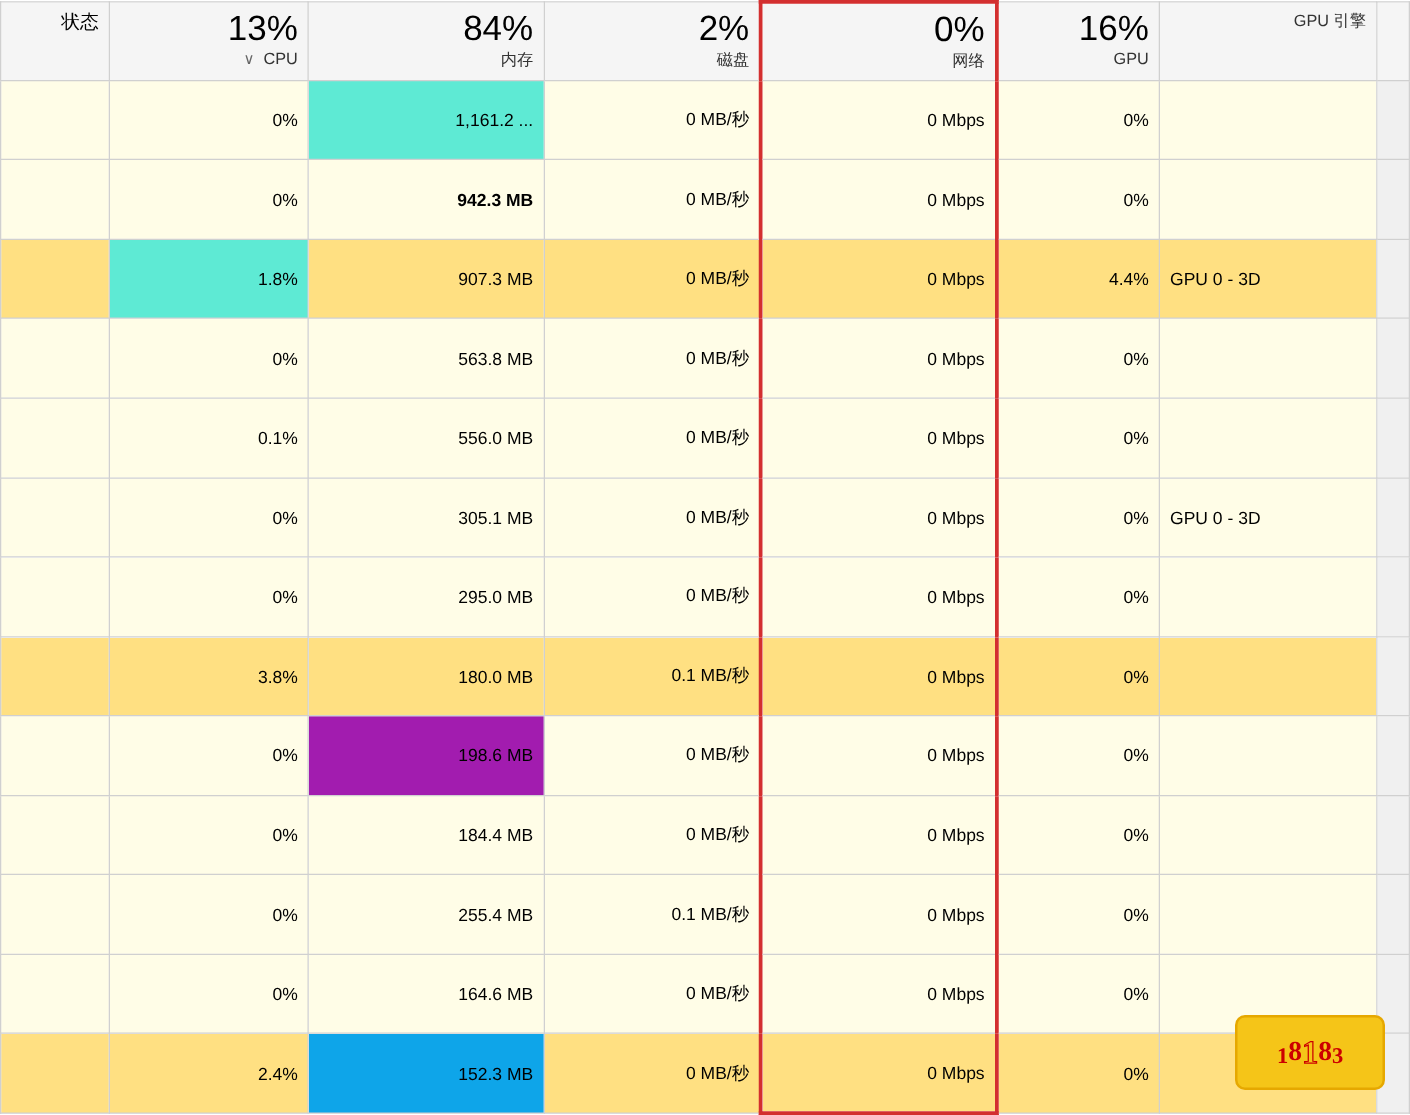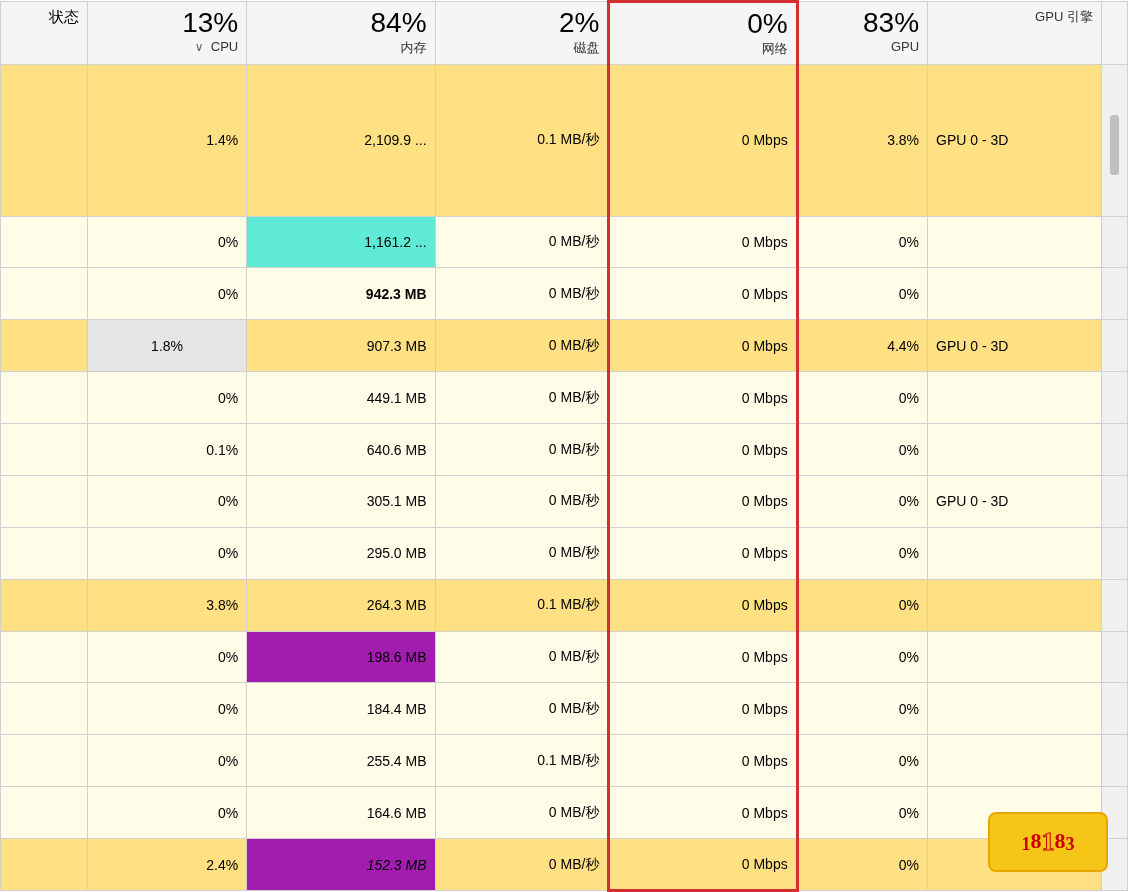--- a/index.html
+++ b/index.html
@@ -153,42 +153,30 @@
       </th>
       <th class="col-disk">
         <span class="header-percent">2%</span>
         <span class="header-label">磁盘</span>
       </th>
       <th class="col-net net-header-highlighted">
         <span class="header-percent">0%</span>
         <span class="header-label">网络</span>
       </th>
       <th class="col-gpu">
-        <span class="header-percent">83%</span>
+        <span class="header-percent">16%</span>
         <span class="header-label">GPU</span>
       </th>
       <th class="col-gpueng">
         <span class="header-label" style="font-size:13px; display:block; margin-top:auto;">GPU 引擎</span>
       </th>
       <th class="scrollbar-col"></th>
     </tr>
   </thead>
   <tbody id="table-body">
-  <tr>
-        <td style="background: rgb(255, 224, 130); text-align: left;"></td>
-        <td style="background: rgb(255, 224, 130);">1.4%</td>
-        <td style="background: rgb(255, 224, 130);">2,109.9 ...</td>
-        <td style="background: rgb(255, 224, 130);">0.1 MB/秒</td>
-        <td style="background: rgb(255, 224, 130); border-left: 3px solid rgb(211, 47, 47); border-right: 3px solid rgb(211, 47, 47);">0 Mbps</td>
-        <td style="background: rgb(255, 224, 130);">3.8%</td>
-        <td style="background: rgb(255, 224, 130); text-align: left;">GPU 0 - 3D</td>
-        <td class="scrollbar-col">
-          <div class="scrollbar-thumb"></div>
-        </td>
-      </tr>
       <tr>
         <td style="background: rgb(255, 253, 231); text-align: left;"></td>
         <td style="background: rgb(255, 253, 231);">0%</td>
         <td style="background: #5eead4;">1,161.2 ...</td>
         <td style="background: rgb(255, 253, 231);">0 MB/秒</td>
         <td style="background: rgb(255, 253, 231); border-left: 3px solid rgb(211, 47, 47); border-right: 3px solid rgb(211, 47, 47);">0 Mbps</td>
         <td style="background: rgb(255, 253, 231);">0%</td>
         <td style="background: rgb(255, 253, 231); text-align: left;"></td>
         <td class="scrollbar-col"></td>
       </tr>
@@ -197,42 +185,42 @@
         <td style="background: rgb(255, 253, 231);">0%</td>
         <td style="background: rgb(255, 253, 231); font-weight: bold;">942.3 MB</td>
         <td style="background: rgb(255, 253, 231);">0 MB/秒</td>
         <td style="background: rgb(255, 253, 231); border-left: 3px solid rgb(211, 47, 47); border-right: 3px solid rgb(211, 47, 47);">0 Mbps</td>
         <td style="background: rgb(255, 253, 231);">0%</td>
         <td style="background: rgb(255, 253, 231); text-align: left;"></td>
         <td class="scrollbar-col"></td>
       </tr>
       <tr>
         <td style="background: rgb(255, 224, 130); text-align: left;"></td>
-        <td style="background: #e5e5e5; text-align: center;">1.8%</td>
+        <td style="background: #5eead4;">1.8%</td>
         <td style="background: rgb(255, 224, 130);">907.3 MB</td>
         <td style="background: rgb(255, 224, 130);">0 MB/秒</td>
         <td style="background: rgb(255, 224, 130); border-left: 3px solid rgb(211, 47, 47); border-right: 3px solid rgb(211, 47, 47);">0 Mbps</td>
         <td style="background: rgb(255, 224, 130);">4.4%</td>
         <td style="background: rgb(255, 224, 130); text-align: left;">GPU 0 - 3D</td>
         <td class="scrollbar-col"></td>
       </tr>
       <tr>
         <td style="background: rgb(255, 253, 231); text-align: left;"></td>
         <td style="background: rgb(255, 253, 231);">0%</td>
-        <td style="background: rgb(255, 253, 231);">449.1 MB</td>
+        <td style="background: rgb(255, 253, 231);">563.8 MB</td>
         <td style="background: rgb(255, 253, 231);">0 MB/秒</td>
         <td style="background: rgb(255, 253, 231); border-left: 3px solid rgb(211, 47, 47); border-right: 3px solid rgb(211, 47, 47);">0 Mbps</td>
         <td style="background: rgb(255, 253, 231);">0%</td>
         <td style="background: rgb(255, 253, 231); text-align: left;"></td>
         <td class="scrollbar-col"></td>
       </tr>
       <tr>
         <td style="background: rgb(255, 253, 231); text-align: left;"></td>
         <td style="background: rgb(255, 253, 231);">0.1%</td>
-        <td style="background: rgb(255, 253, 231);">640.6 MB</td>
+        <td style="background: rgb(255, 253, 231);">556.0 MB</td>
         <td style="background: rgb(255, 253, 231);">0 MB/秒</td>
         <td style="background: rgb(255, 253, 231); border-left: 3px solid rgb(211, 47, 47); border-right: 3px solid rgb(211, 47, 47);">0 Mbps</td>
         <td style="background: rgb(255, 253, 231);">0%</td>
         <td style="background: rgb(255, 253, 231); text-align: left;"></td>
         <td class="scrollbar-col"></td>
       </tr>
       <tr>
         <td style="background: rgb(255, 253, 231); text-align: left;"></td>
         <td style="background: rgb(255, 253, 231);">0%</td>
         <td style="background: rgb(255, 253, 231);">305.1 MB</td>
@@ -248,21 +236,21 @@
         <td style="background: rgb(255, 253, 231);">295.0 MB</td>
         <td style="background: rgb(255, 253, 231);">0 MB/秒</td>
         <td style="background: rgb(255, 253, 231); border-left: 3px solid rgb(211, 47, 47); border-right: 3px solid rgb(211, 47, 47);">0 Mbps</td>
         <td style="background: rgb(255, 253, 231);">0%</td>
         <td style="background: rgb(255, 253, 231); text-align: left;"></td>
         <td class="scrollbar-col"></td>
       </tr>
       <tr>
         <td style="background: rgb(255, 224, 130); text-align: left;"></td>
         <td style="background: rgb(255, 224, 130);">3.8%</td>
-        <td style="background: rgb(255, 224, 130);">264.3 MB</td>
+        <td style="background: rgb(255, 224, 130);">180.0 MB</td>
         <td style="background: rgb(255, 224, 130);">0.1 MB/秒</td>
         <td style="background: rgb(255, 224, 130); border-left: 3px solid rgb(211, 47, 47); border-right: 3px solid rgb(211, 47, 47);">0 Mbps</td>
         <td style="background: rgb(255, 224, 130);">0%</td>
         <td style="background: rgb(255, 224, 130); text-align: left;"></td>
         <td class="scrollbar-col"></td>
       </tr>
       <tr>
         <td style="background: rgb(255, 253, 231); text-align: left;"></td>
         <td style="background: rgb(255, 253, 231);">0%</td>
         <td style="background: #a21caf; margin-top: 12px;">198.6 MB</td>
@@ -298,21 +286,21 @@
         <td style="background: rgb(255, 253, 231);">164.6 MB</td>
         <td style="background: rgb(255, 253, 231);">0 MB/秒</td>
         <td style="background: rgb(255, 253, 231); border-left: 3px solid rgb(211, 47, 47); border-right: 3px solid rgb(211, 47, 47);">0 Mbps</td>
         <td style="background: rgb(255, 253, 231);">0%</td>
         <td style="background: rgb(255, 253, 231); text-align: left;"></td>
         <td class="scrollbar-col"></td>
       </tr>
       <tr>
         <td style="background: rgb(255, 224, 130); text-align: left;"></td>
         <td style="background: rgb(255, 224, 130);">2.4%</td>
-        <td style="background: #a21caf; font-style: italic;">152.3 MB</td>
+        <td style="background: #0ea5e9;">152.3 MB</td>
         <td style="background: rgb(255, 224, 130);">0 MB/秒</td>
         <td style="background: rgb(255, 224, 130); border-left: 3px solid rgb(211, 47, 47); border-right: 3px solid rgb(211, 47, 47); border-bottom: 3px solid rgb(211, 47, 47);">0 Mbps</td>
         <td style="background: rgb(255, 224, 130);">0%</td>
         <td style="background: rgb(255, 224, 130); text-align: left;"></td>
         <td class="scrollbar-col"></td>
       </tr>
     </tbody>
 </table>
 
 <div class="watermark">

